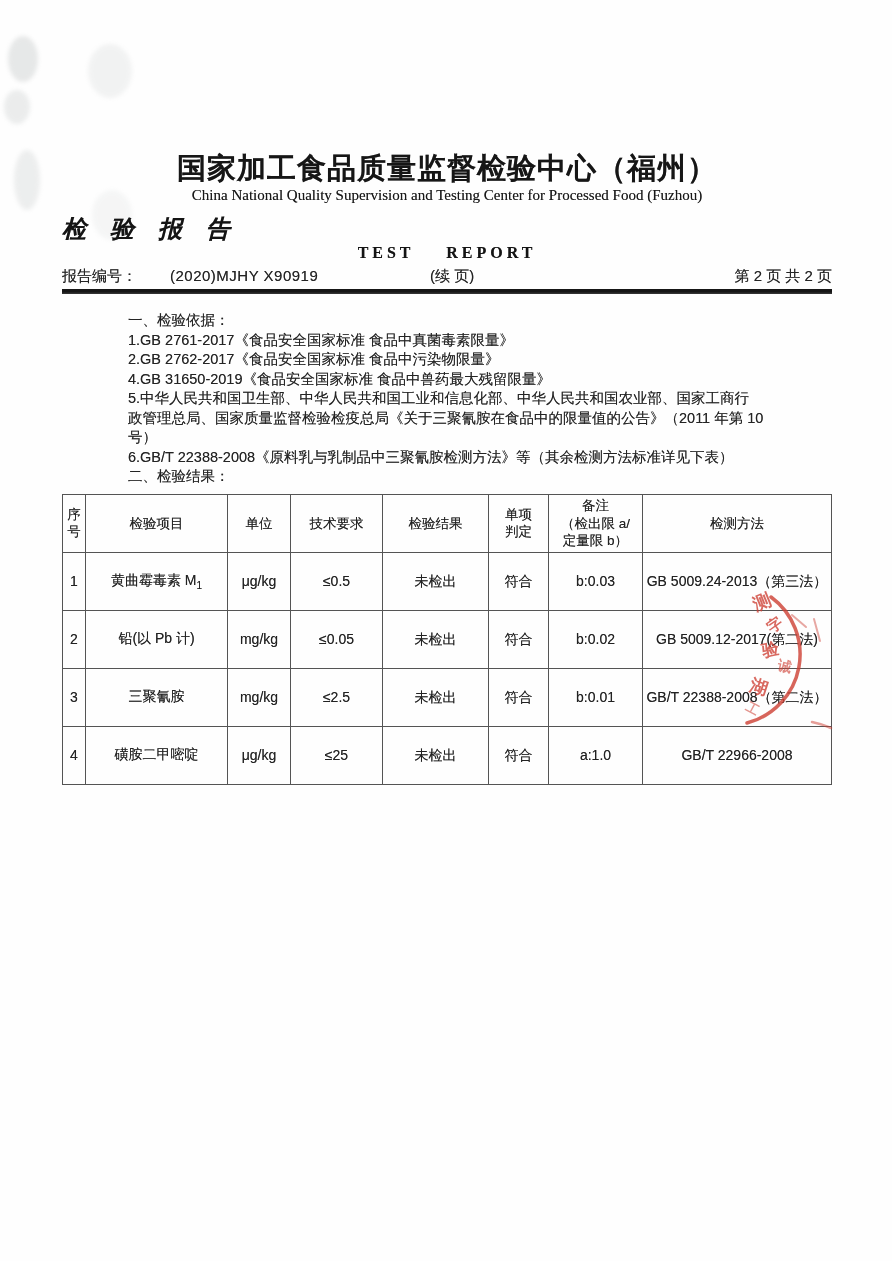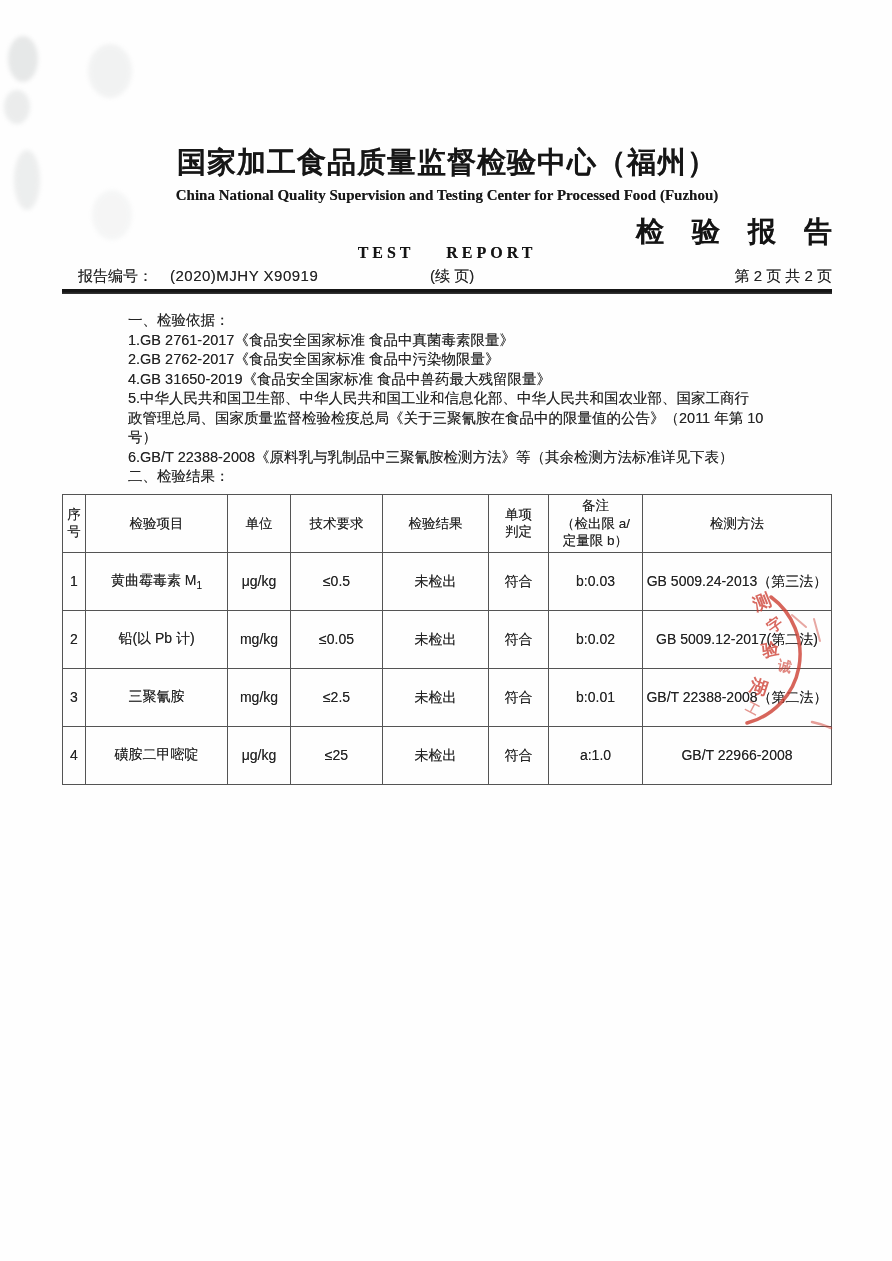--- a/index.html
+++ b/index.html
@@ -7,33 +7,33 @@
   .page {
     position:relative; width:892px; height:1261px; margin:0 auto;
     background:#fefefe; color:#1f1f1f; overflow:hidden;
     text-shadow:0 0 0.45px rgba(20,20,20,.55);
   }
   .content { position:absolute; left:62px; top:0; width:770px; height:100%; }
 
   
   .blob { position:absolute; border-radius:50%; background:#aab0b0; filter:blur(2px); }
 
-  .org-cn { position:absolute; top:143px; left:0; width:100%; text-align:center;
+  .org-cn { position:absolute; top:149px; left:0; width:100%; text-align:center;
     font-size:29px; font-weight:bold; letter-spacing:1px; color:#161616; }
   .org-en { position:absolute; top:187px; left:0; width:100%; text-align:center;
     font-family:"Liberation Serif","DejaVu Serif",serif;
-    font-size:15px; font-weight:bold; color:#181818; }
-  .title-cn { position:absolute; top:213px; left:0; width:100%; text-align:right;
-    font-size:28px; font-weight:bold; color:#141414; }
+    font-size:15px; font-weight:normal; color:#181818; }
+  .title-cn { position:absolute; top:213px; left:0; width:100%; text-align:left;
+    font-size:24px; font-weight:bold; color:#141414;font-style:italic; }
   .title-en { position:absolute; top:244px; left:0; width:100%; text-align:center;
     font-family:"Liberation Serif","DejaVu Serif",serif;
     font-size:16px; font-weight:bold; letter-spacing:4px; white-space:pre; color:#141414; }
 
   .meta { position:absolute; top:267px; left:0; width:100%; height:20px; font-size:15px; color:#242424; }
-  .meta-label { position:absolute; left:16px;text-align:center; }
+  .meta-label { position:absolute; left:0;text-align:center; }
   .meta-value { position:absolute; left:108px; letter-spacing:0.5px; }
   .meta-cont  { position:absolute; left:368px; }
   .meta-page  { position:absolute; right:0; }
 
   .rule { position:absolute; top:289px; left:0; width:100%; height:5px;
     background:linear-gradient(#161616 55%, #3a3a3a); }
 
   .basis { position:absolute; top:303px; left:66px; width:704px;
     font-size:14.5px; line-height:19.5px; color:#242424;margin-top:8px; }
   .basis div { white-space:pre-line; }

